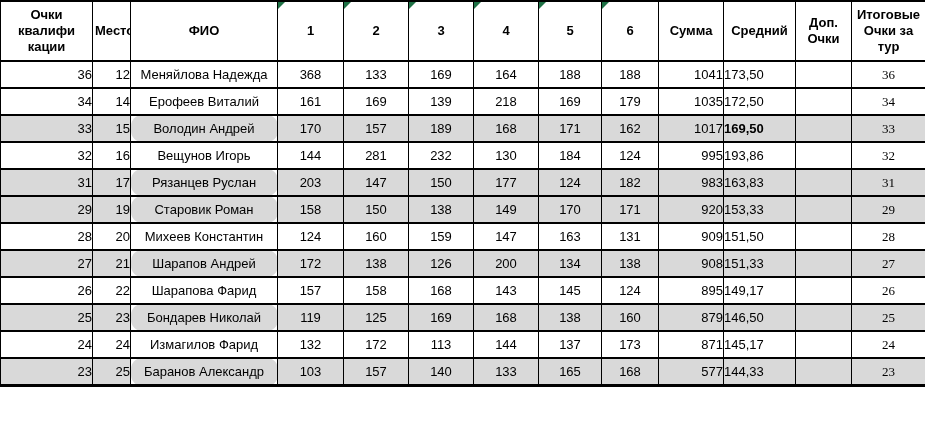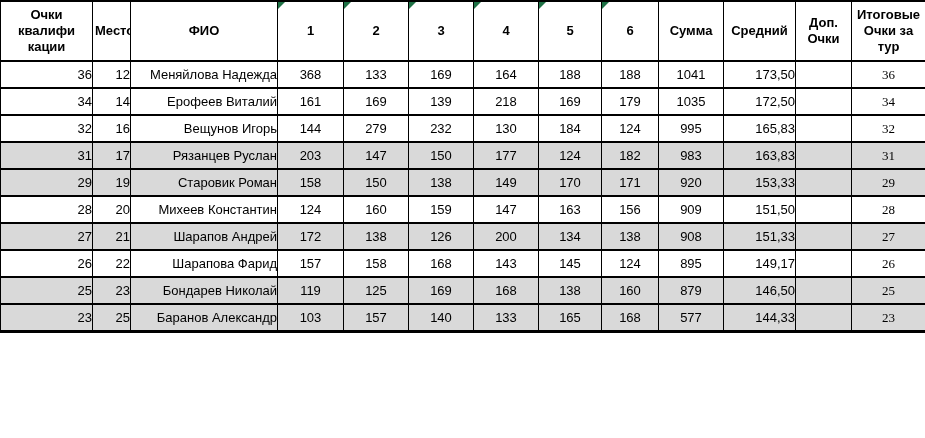--- a/index.html
+++ b/index.html
@@ -35,24 +35,24 @@
   }
   .results tbody td {
     height: 25px;
     font-size: 13px;
     white-space: nowrap;
     padding: 0;
   }
   .results tr.alt td { background: #D9D9D9; }
   td.qual  { text-align: right; padding-right: 6px; }
   td.place { text-align: right; padding-right: 2px; margin-left: 36px; }
-  td.name  { text-align: right;  padding-left: 3px; font-size: 13.5px; }
+  td.name  { text-align: center;  padding-left: 3px; font-size: 13.5px; border-radius: 11px; }
   td.game  { text-align: center; }
-  td.sum   { text-align: center; padding-right: 4px; }
-  td.avg   { text-align: right; padding-right: 9px; }
+  td.sum   { text-align: right; padding-right: 4px; }
+  td.avg   { text-align: left; padding-right: 9px; }
   td.extra { }
   td.total {
     text-align: center;
     font-family: "Liberation Serif", serif;
     font-size: 18px;
   }
   td.bold { font-weight: bold; }
   .tri {
     position: absolute;
     top: 0; left: 0;
@@ -126,32 +126,47 @@
         <td class="game">169</td>
         <td class="game">139</td>
         <td class="game">218</td>
         <td class="game">169</td>
         <td class="game">179</td>
         <td class="sum">1035</td>
         <td class="avg">172,50</td>
         <td class="extra"></td>
         <td class="total">34</td>
       </tr>
+      <tr class="alt">
+        <td class="qual">33</td>
+        <td class="place">15</td>
+        <td class="name">Володин Андрей</td>
+        <td class="game">170</td>
+        <td class="game">157</td>
+        <td class="game">189</td>
+        <td class="game">168</td>
+        <td class="game">171</td>
+        <td class="game">162</td>
+        <td class="sum">1017</td>
+        <td class="avg bold">169,50</td>
+        <td class="extra"></td>
+        <td class="total">33</td>
+      </tr>
       <tr>
         <td class="qual">32</td>
         <td class="place">16</td>
         <td class="name">Вещунов Игорь</td>
         <td class="game">144</td>
-        <td class="game">279</td>
+        <td class="game">281</td>
         <td class="game">232</td>
         <td class="game">130</td>
         <td class="game">184</td>
         <td class="game">124</td>
         <td class="sum">995</td>
-        <td class="avg">165,83</td>
+        <td class="avg">193,86</td>
         <td class="extra"></td>
         <td class="total">32</td>
       </tr>
       <tr class="alt">
         <td class="qual">31</td>
         <td class="place">17</td>
         <td class="name">Рязанцев Руслан</td>
         <td class="game">203</td>
         <td class="game">147</td>
         <td class="game">150</td>
@@ -180,21 +195,21 @@
       </tr>
       <tr>
         <td class="qual">28</td>
         <td class="place">20</td>
         <td class="name">Михеев Константин</td>
         <td class="game">124</td>
         <td class="game">160</td>
         <td class="game">159</td>
         <td class="game">147</td>
         <td class="game">163</td>
-        <td class="game">156</td>
+        <td class="game">131</td>
         <td class="sum">909</td>
         <td class="avg">151,50</td>
         <td class="extra"></td>
         <td class="total">28</td>
       </tr>
       <tr class="alt">
         <td class="qual">27</td>
         <td class="place">21</td>
         <td class="name">Шарапов Андрей</td>
         <td class="game">172</td>
@@ -230,20 +245,35 @@
         <td class="game">119</td>
         <td class="game">125</td>
         <td class="game">169</td>
         <td class="game">168</td>
         <td class="game">138</td>
         <td class="game">160</td>
         <td class="sum">879</td>
         <td class="avg">146,50</td>
         <td class="extra"></td>
         <td class="total">25</td>
+      </tr>
+      <tr>
+        <td class="qual">24</td>
+        <td class="place">24</td>
+        <td class="name">Измагилов Фарид</td>
+        <td class="game">132</td>
+        <td class="game">172</td>
+        <td class="game">113</td>
+        <td class="game">144</td>
+        <td class="game">137</td>
+        <td class="game">173</td>
+        <td class="sum">871</td>
+        <td class="avg">145,17</td>
+        <td class="extra"></td>
+        <td class="total">24</td>
       </tr>
       <tr class="alt">
         <td class="qual">23</td>
         <td class="place">25</td>
         <td class="name">Баранов Александр</td>
         <td class="game">103</td>
         <td class="game">157</td>
         <td class="game">140</td>
         <td class="game">133</td>
         <td class="game">165</td>

